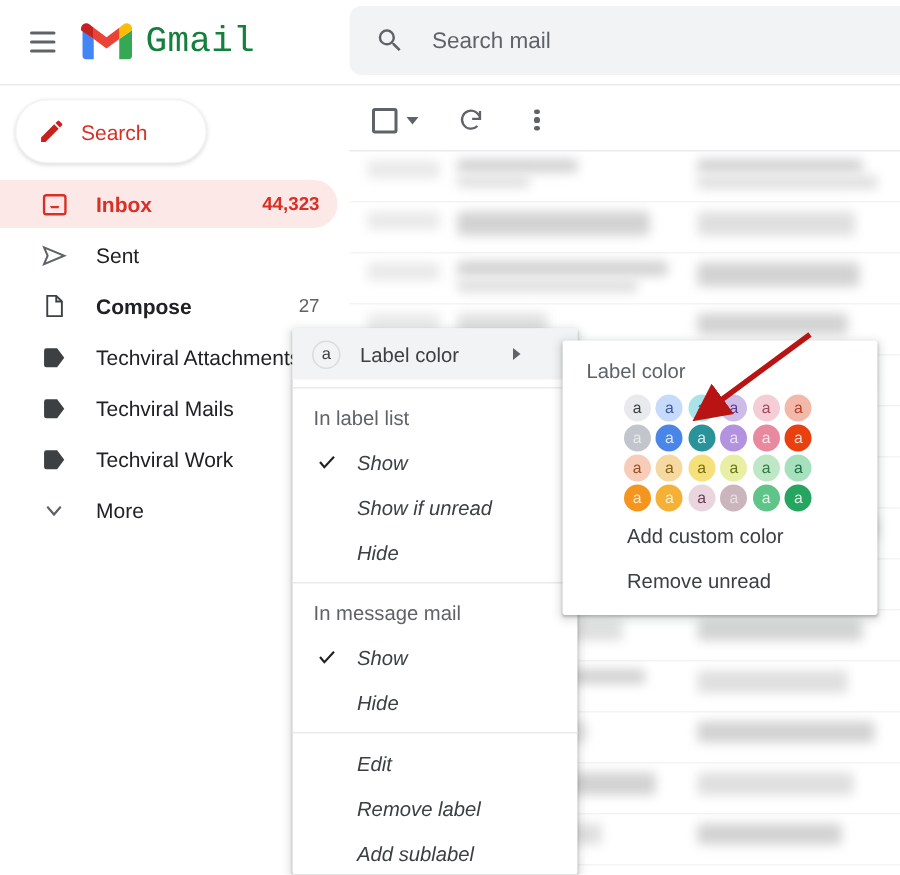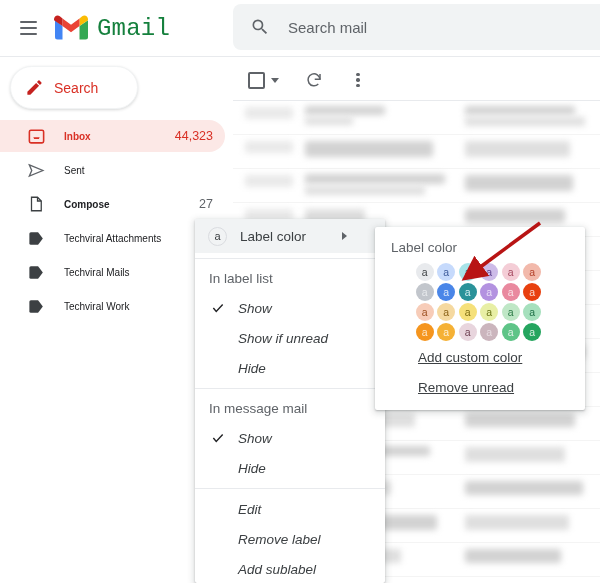--- a/index.html
+++ b/index.html
@@ -54,24 +54,24 @@
 
   
   .sidebar { position:absolute; left:0; top:120px; width:225px; }
   .nav-item {
     position:relative; height:32px; display:flex; align-items:center;
     border-top-right-radius:16px; border-bottom-right-radius:16px;
     padding-left:26px; cursor:pointer; margin-bottom:2px;
   }
   .nav-item.active { background:#fce8e6; }
   .nav-ico { width:20px; height:20px; display:flex; align-items:center; justify-content:center; flex:0 0 20px; }
-  .nav-label { margin-left:18px; font-size:10px; color:#202124; }
+  .nav-label { margin-left:18px; font-size:14px; color:#202124; }
   .nav-item.active .nav-label { color:#d93025; font-weight:bold; }
   .nav-item.bold .nav-label { font-weight:bold; }
-  .nav-count { position:absolute; right:12px; font-size:12.5px; color:#5f6368; font-weight:normal; }
+  .nav-count { position:absolute; right:12px; font-size:12.5px; color:#5f6368; font-weight:bold; }
   .nav-item.active .nav-count { color:#d93025; }
   .nav-count.light { font-weight:normal; color:#5f6368; }
 
   
   .mailtool { position:absolute; left:233px; top:60px; width:367px; height:40px; display:flex; align-items:center; }
   .mt-check { margin-left:15px; width:17px; height:17px; border:2px solid #5f6368; border-radius:2px; cursor:pointer; }
   .mt-caret { margin-left:6px; width:0;height:0;border-left:4.5px solid transparent;border-right:4.5px solid transparent;border-top:5px solid #5f6368; cursor:pointer;}
   .mt-refresh { margin-left:26px; cursor:pointer; width:18px;height:18px; }
   .mt-more { margin-left:26px; width:18px; height:18px; display:flex;flex-direction:column;align-items:center;justify-content:center;cursor:pointer;}
   .mt-more i { display:block; width:3.4px;height:3.4px;border-radius:50%;background:#5f6368;margin:1.1px 0;}
@@ -124,21 +124,21 @@
     gap:0px 0px; margin:1px 0 0 39px;
   }
   .swatch {
     width:21.5px;height:20px;display:flex;align-items:center;justify-content:center;cursor:pointer;
   }
   .swatch em {
     width:18px;height:18px;border-radius:50%;
     display:flex;align-items:center;justify-content:center;
     font-style:normal;font-size:10.5px;line-height:1;
   }
-  .cp-act { height:30px; display:flex; align-items:center; padding-left:43px; font-size:13.5px; color:#3c4043; cursor:pointer;text-decoration:underline; }
+  .cp-act { height:30px; display:flex; align-items:center; padding-left:43px; font-size:13.5px; color:#3c4043; cursor:pointer; }
 
   
   .arrow-svg { position:absolute; left:455px; top:218px; z-index:70; pointer-events:none; }
 </style>
 </head>
 <body>
 
 <div id="app">
 
   <div class="topbar">
@@ -223,20 +223,28 @@
         </span>
         <span class="nav-label">Techviral Mails</span>
       </div>
       <div class="nav-item">
         <span class="nav-ico">
           <svg width="19" height="19" viewBox="0 0 24 24" fill="#3c4043">
             <path d="M3 6a2 2 0 012-2h9l6 8-6 8H5a2 2 0 01-2-2z"></path>
           </svg>
         </span>
         <span class="nav-label">Techviral Work</span>
+      </div>
+      <div class="nav-item">
+        <span class="nav-ico">
+          <svg width="18" height="18" viewBox="0 0 24 24" fill="none" stroke="#5f6368" stroke-width="2">
+            <polyline points="6,9 12,16 18,9"></polyline>
+          </svg>
+        </span>
+        <span class="nav-label">More</span>
       </div>
     </div>
 
   <div class="mailtool">
     <div class="mt-check"></div>
     <div class="mt-caret"></div>
     <div class="mt-refresh">
       <svg width="18" height="18" viewBox="0 0 24 24" fill="none" stroke="#5f6368" stroke-width="2">
         <path d="M20 11a8 8 0 10-2.3 6.4"></path>
         <polyline points="20,4 20,11 13,11"></polyline>

